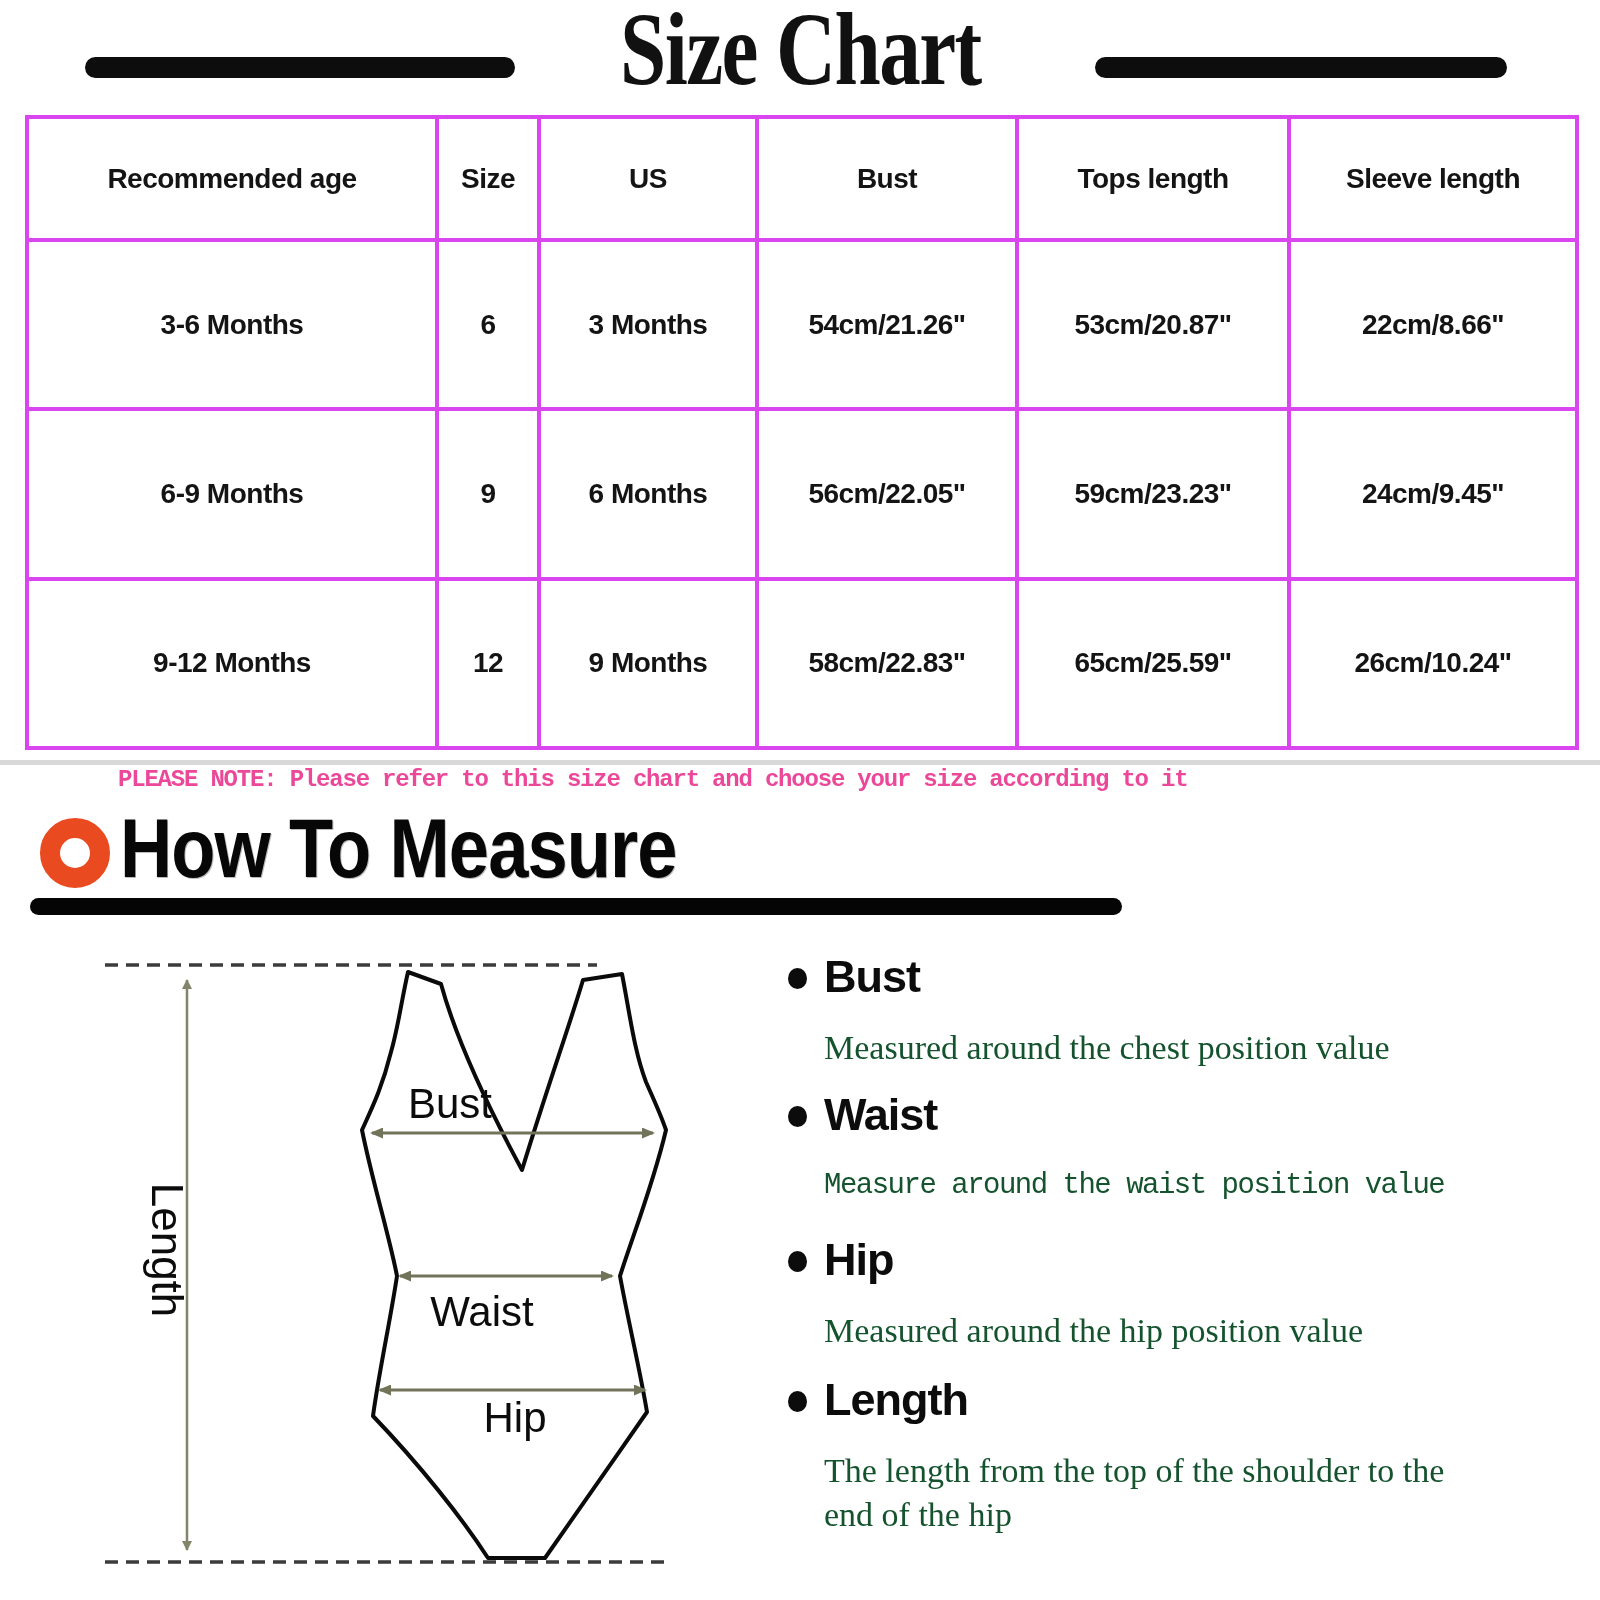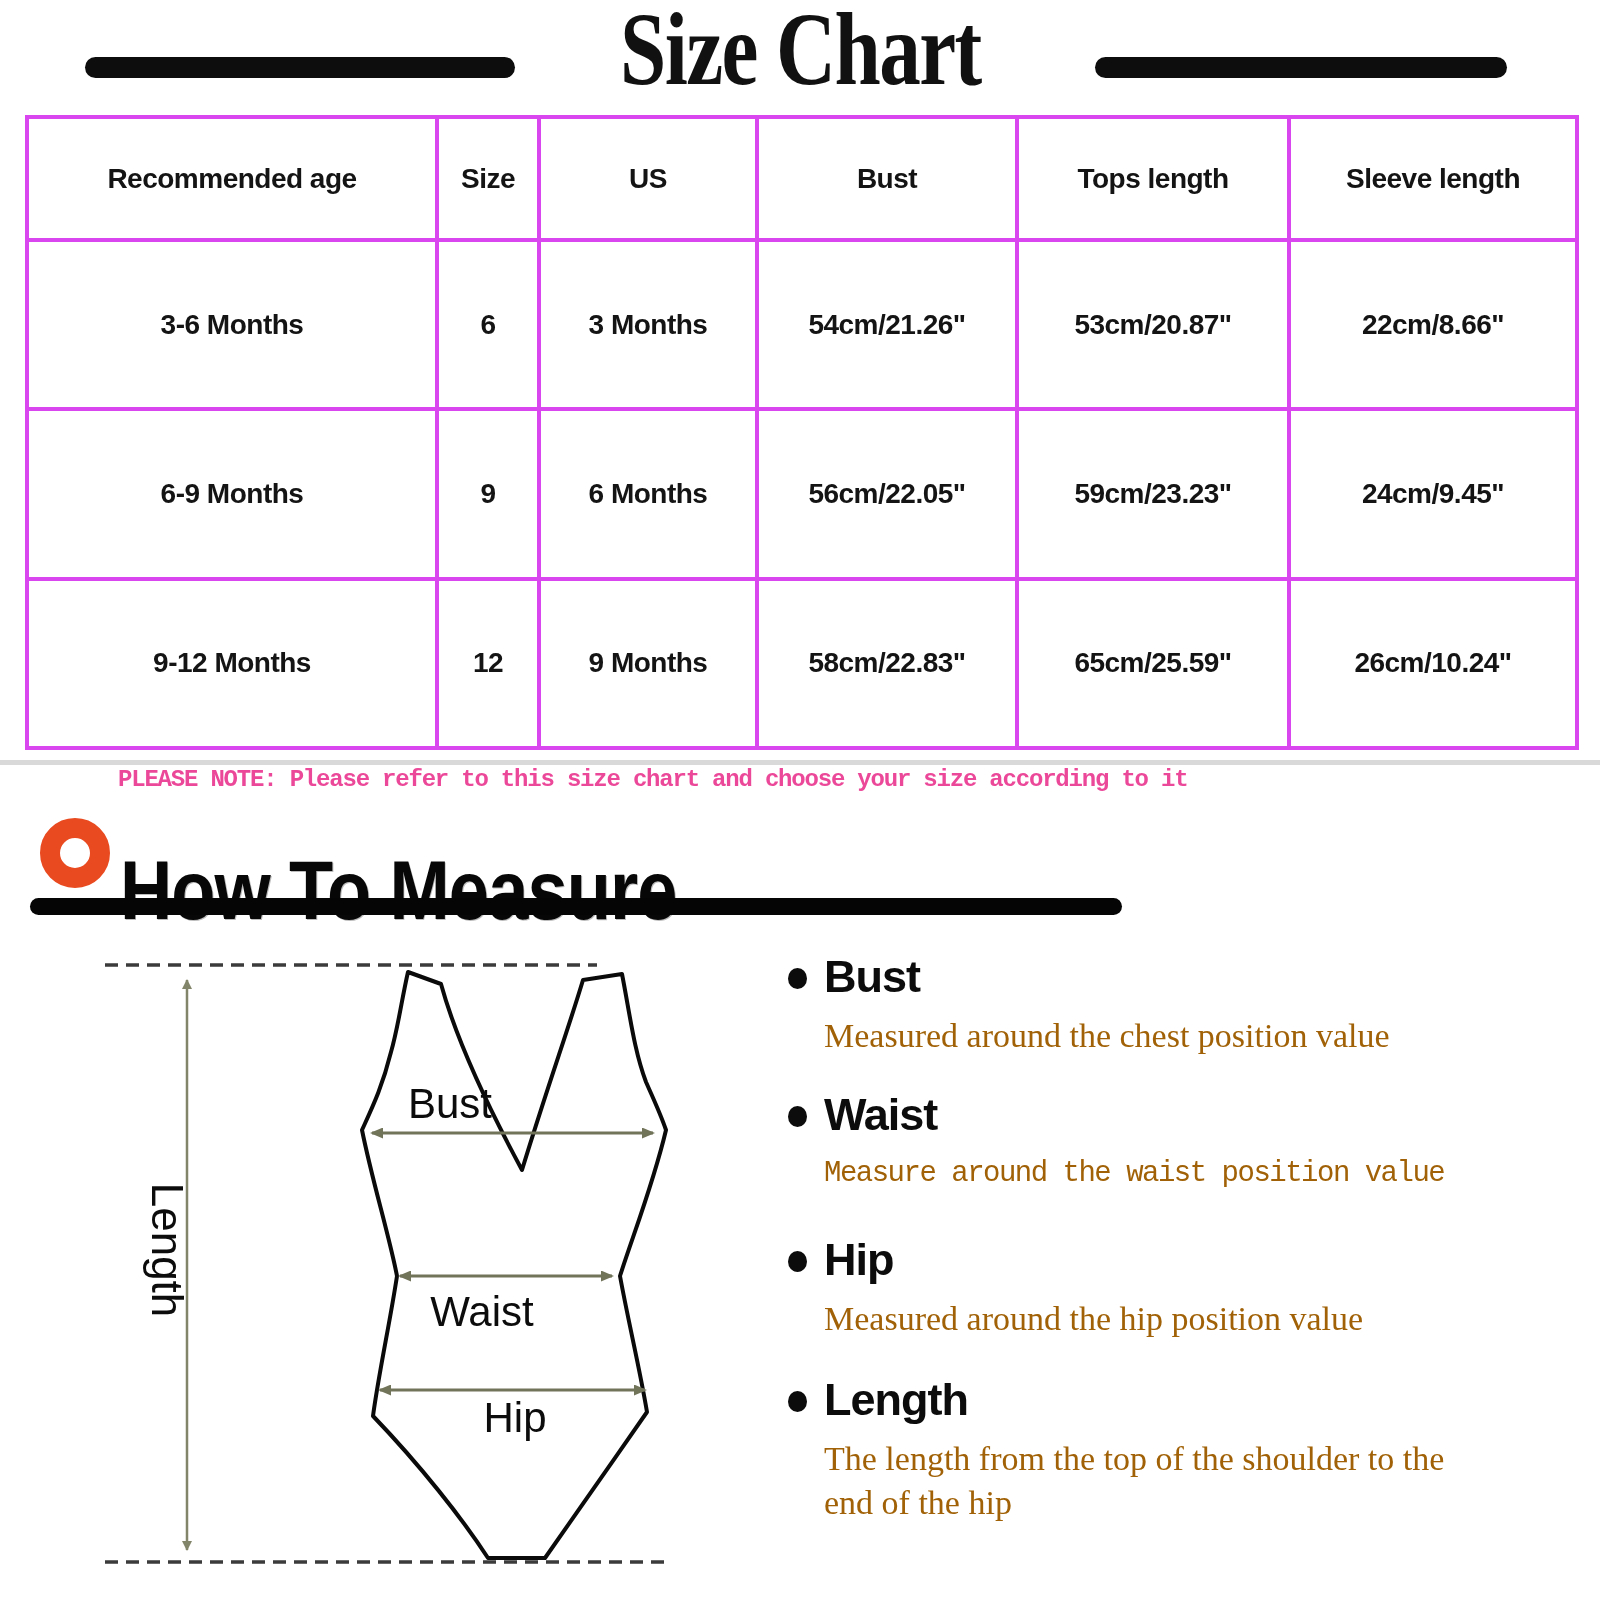--- a/index.html
+++ b/index.html
@@ -27,36 +27,36 @@
   
   .note{position:absolute;left:118px;top:766px;width:1100px;
       font-family:"Liberation Mono",monospace;font-weight:bold;font-size:24px;letter-spacing:-1.2px;
       color:#ec4899;white-space:nowrap;}
 
   
   .ring-icon{position:absolute;left:40px;top:818px;width:30px;height:30px;border-radius:50%;
       border:20px solid #e94a1f;background:#fff;}
   .htm-heading{position:absolute;left:120px;top:800px;font-size:84px;line-height:96px;
       font-weight:bold;letter-spacing:-1px;white-space:nowrap;color:#070707;
-      text-shadow:1px 1px 0 #33333355;margin-top:42px;}
+      text-shadow:1px 1px 0 #33333355;}
   .htm-heading span{display:inline-block;transform:scaleX(0.86);transform-origin:left;}
   .htm-underline{position:absolute;left:30px;top:898px;width:1092px;height:17px;
       background:#050505;border-radius:9px;}
 
   
   .diagram{position:absolute;left:60px;top:930px;}
 
   
   .measure-item{position:absolute;left:784px;width:720px;}
   .measure-item .dot{position:absolute;left:4px;width:19px;height:21px;border-radius:50%;
       background:#0c0c0c;}
   .measure-item .mi-label{margin-left:40px;font-size:45px;font-weight:bold;letter-spacing:-1px;
       line-height:50px;color:#0c0c0c;}
-  .measure-item .mi-desc{margin-left:40px;margin-top:12px;width:650px;
-      font-family:"Liberation Serif",serif;font-size:34px;line-height:44px;color:#a16207;}
+  .measure-item .mi-desc{margin-left:40px;margin-top:24px;width:650px;
+      font-family:"Liberation Serif",serif;font-size:34px;line-height:44px;color:#14532d;}
   .measure-item .mi-desc.mono{font-family:"Liberation Mono",monospace;font-size:29px;
       letter-spacing:-1.5px;white-space:nowrap;}
   #item-bust{top:952px;}  #item-bust .dot{top:16px;}
   #item-waist{top:1090px;} #item-waist .dot{top:16px;}
   #item-hip{top:1235px;}  #item-hip .dot{top:16px;}
   #item-length{top:1375px;} #item-length .dot{top:16px;}
 </style>
 </head>
 <body>
 

